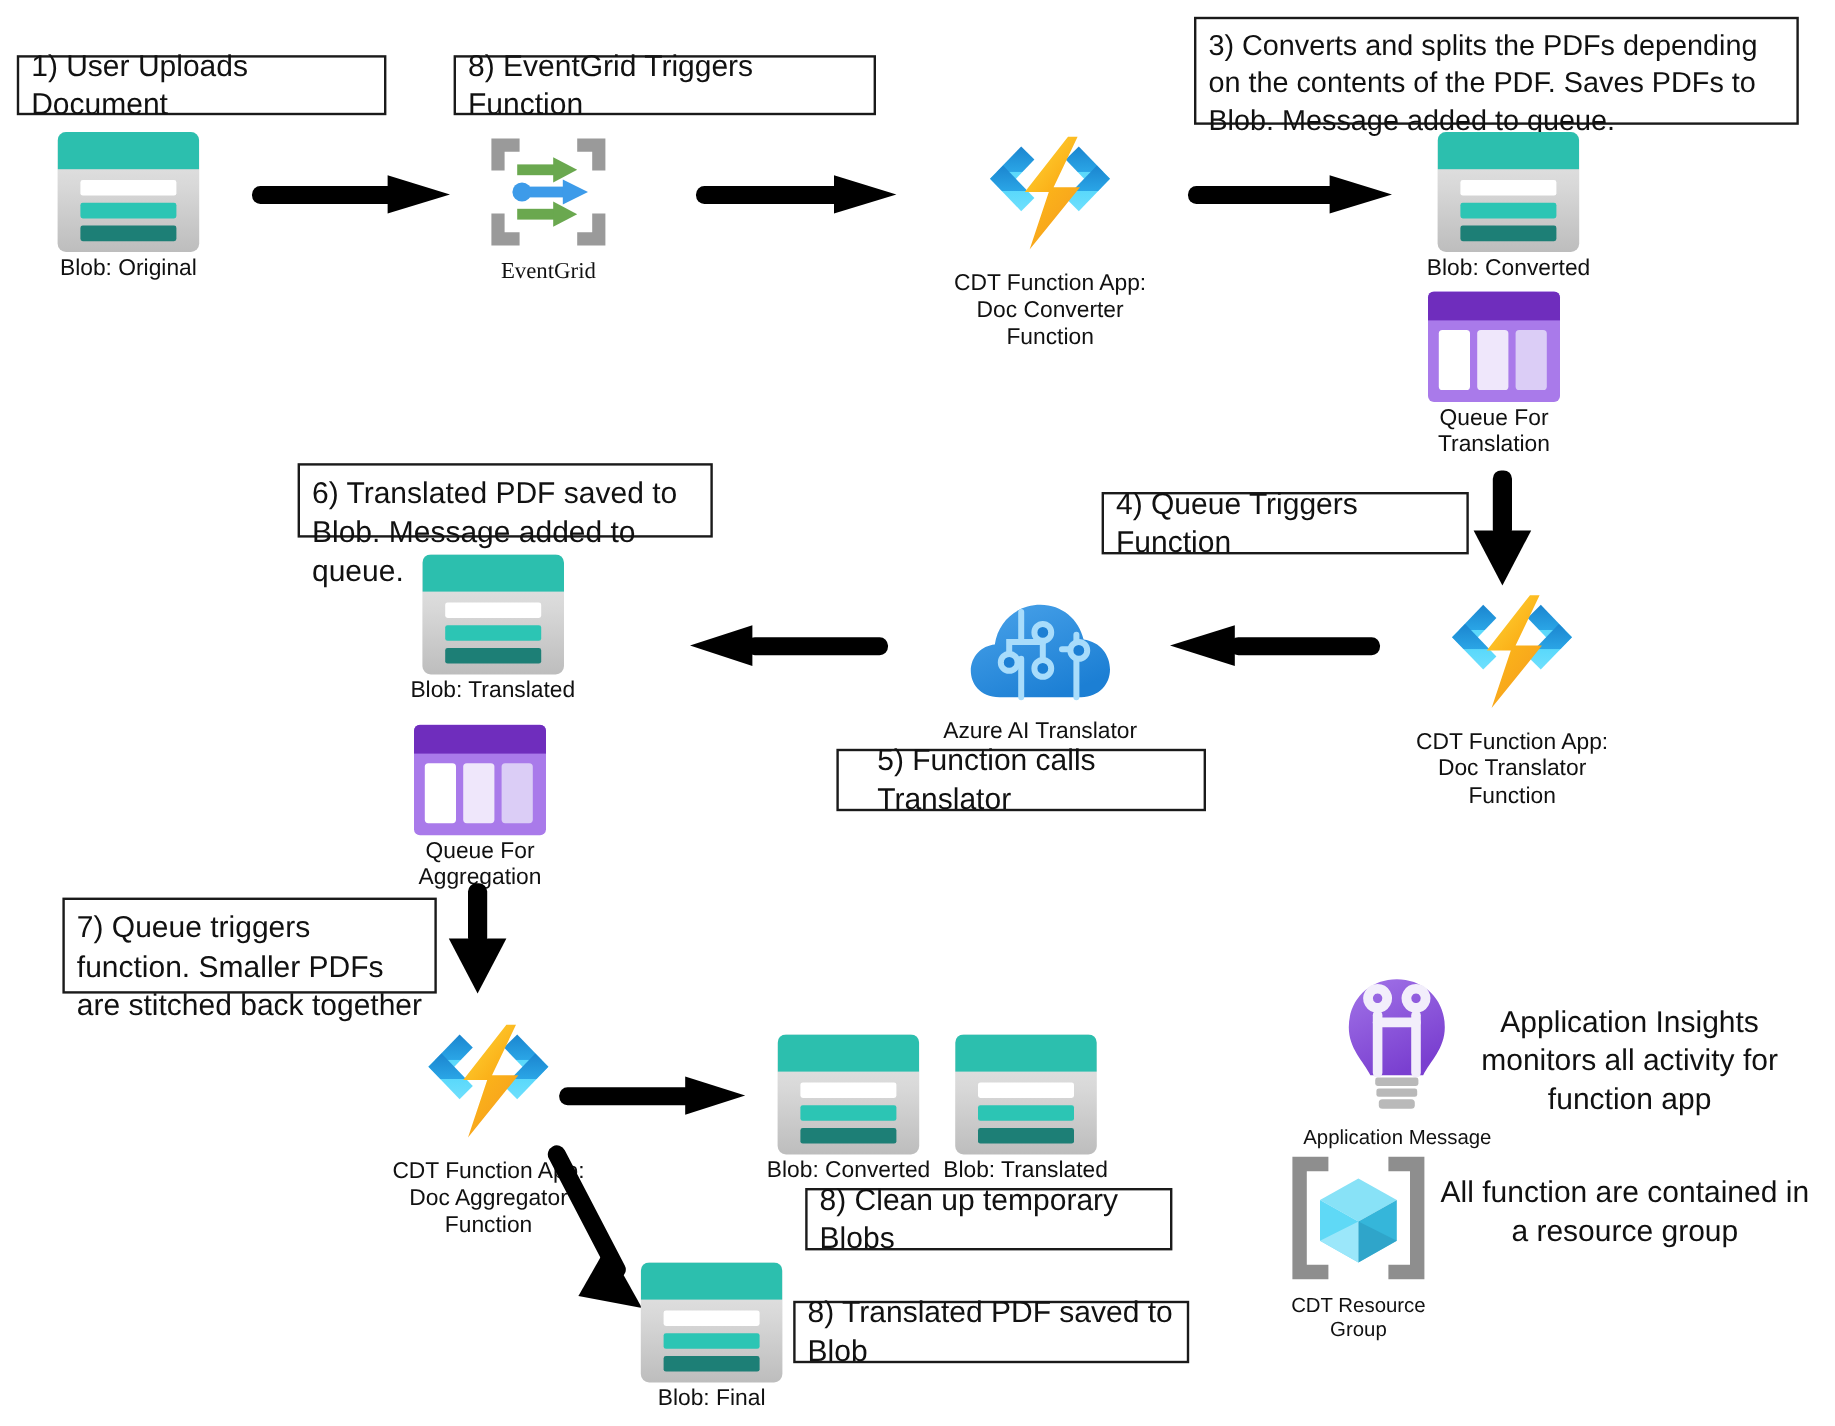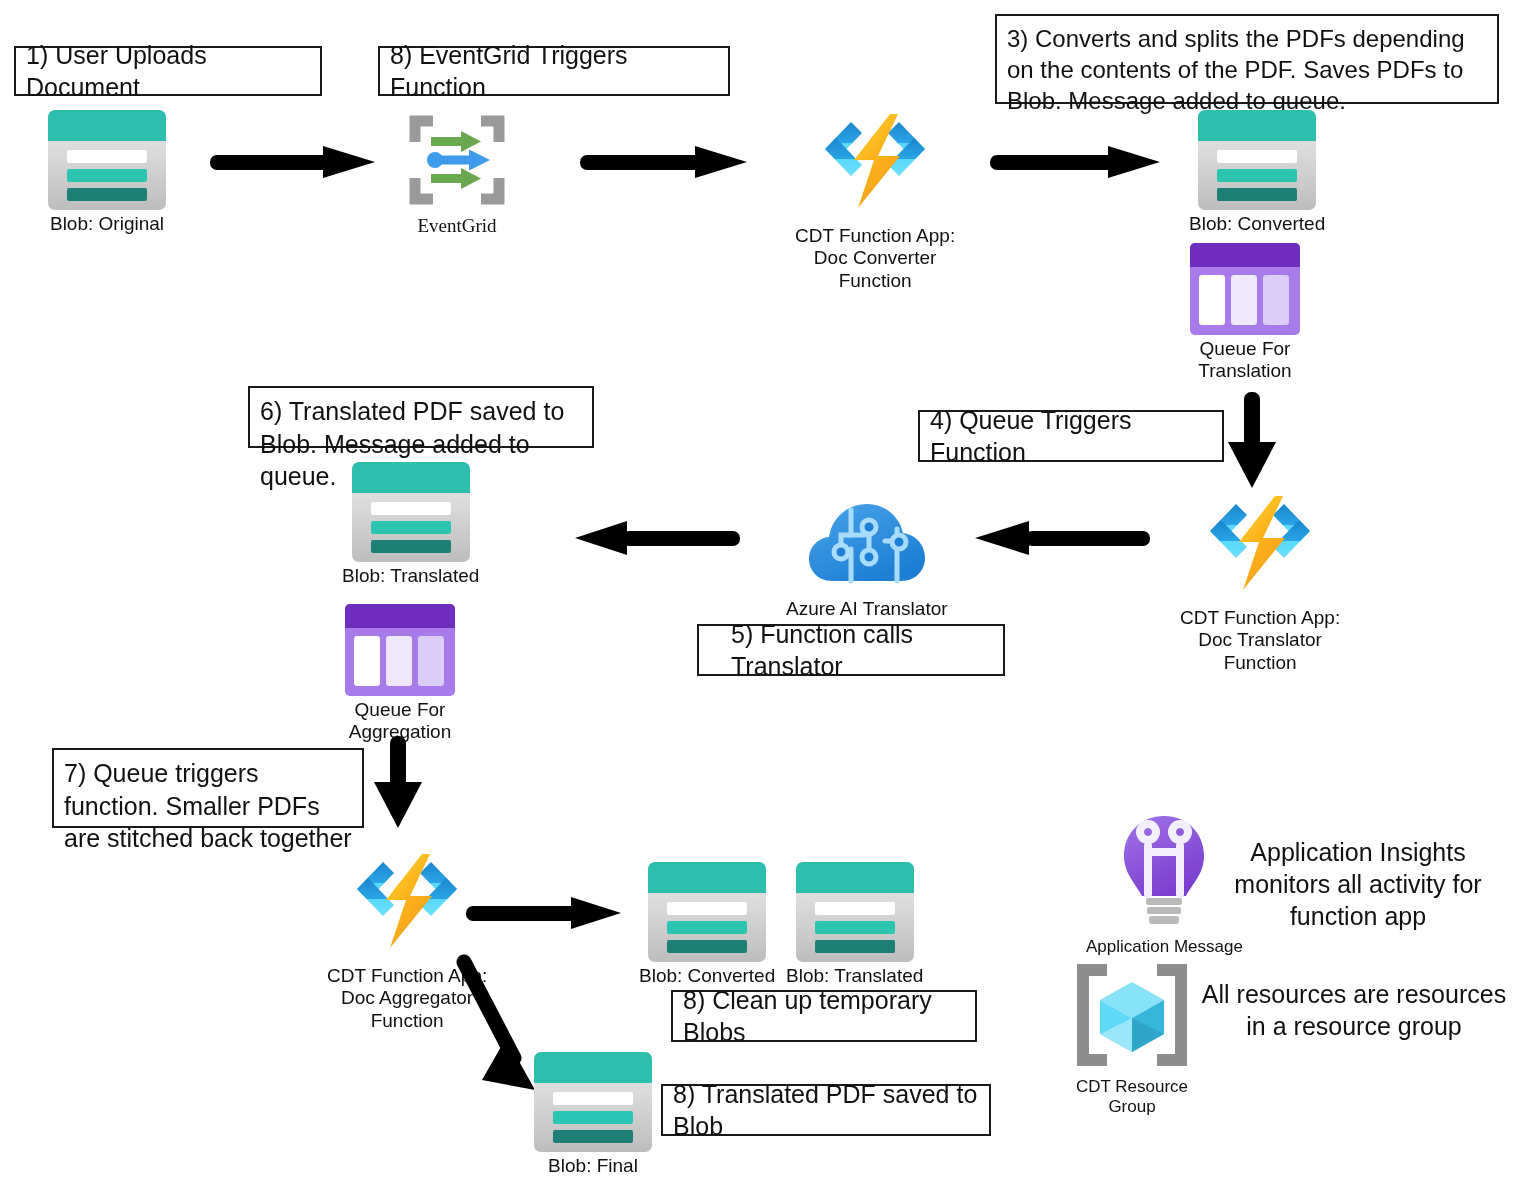--- a/index.html
+++ b/index.html
@@ -418,16 +418,16 @@
           <polygon points="27,74 59,58 59,92" fill="#a6e9fa" opacity="0.85"></polygon>
         </g>
       </svg>
     </span>
     <div class="caption sm">CDT Resource
 Group</div>
   </div>
 
   <div class="callout" style="left:1196px;top:978px;width:316px;height:70px;border:none;padding:0;
               display:block;text-align:center;font-size:25px;line-height:1.28;">
-    <span>All resources are resources in a resource group</span>
+    <span>All function are contained in a resource group</span>
   </div>
 
 </div>
 
 </body></html>

